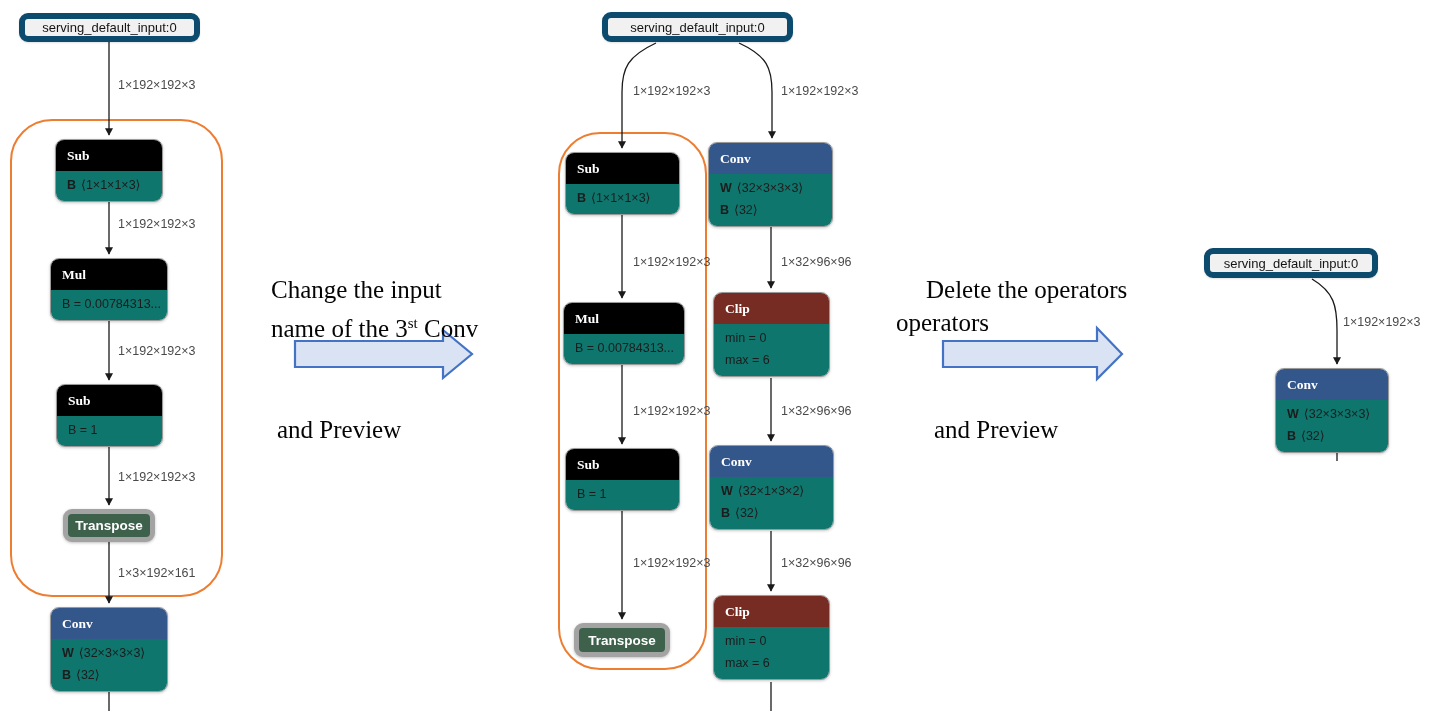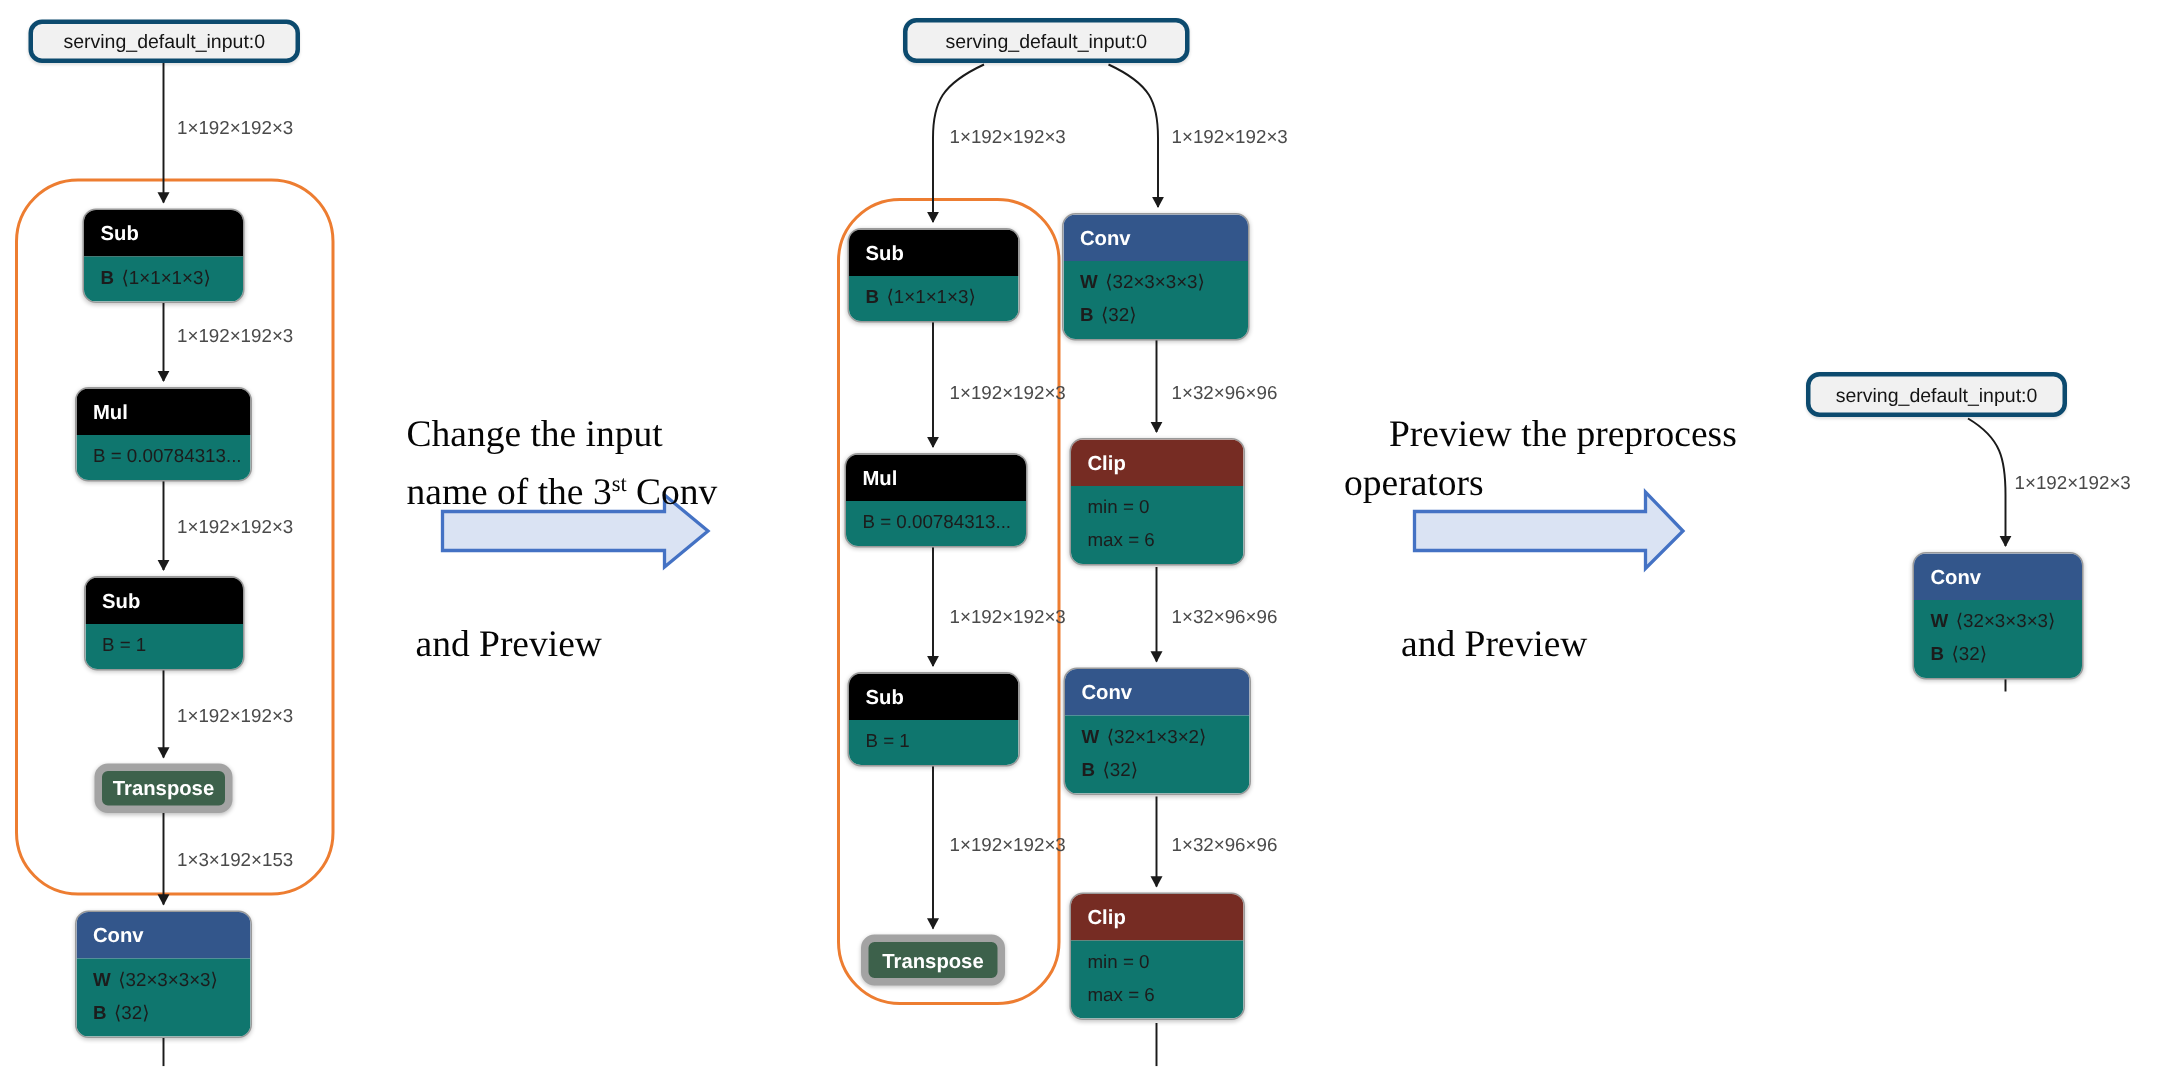--- a/index.html
+++ b/index.html
@@ -8,34 +8,34 @@
     position:relative; width:1438px; height:711px; overflow:hidden;
     background:#ffffff; font-family:"Liberation Sans", sans-serif;
   }
   svg.layer { position:absolute; left:0; top:0; pointer-events:none; }
 
   
   .obox { position:absolute; border:2.5px solid #ed7d31; border-radius:42px; background:transparent; }
 
   
   .pill {
-    position:absolute; background:#f1f1f1; border:3px solid #0c4a6e; border-radius:9px;
+    position:absolute; background:#f1f1f1; border:6px solid #0c4a6e; border-radius:9px;
     display:flex; align-items:center; justify-content:center;
     font-size:13px; color:#141414; box-shadow:0 1px 2px rgba(0,0,0,.12);
     white-space:nowrap;
   }
 
   
   .node {
     position:absolute; background:#ffffff; border:1px solid #9a9a9a; border-radius:9px;
     box-shadow:0 1px 3px rgba(0,0,0,.22); overflow:hidden;
   }
   .node .hdr {
     color:#ffffff; font-size:13.5px; font-weight:600;
-    padding:7px 11px 7px 11px; line-height:17px;
+    padding:7px 11px 7px 11px; line-height:17px;font-family:Liberation Serif, serif;
   }
   .hdr.black  { background:#000000; }
   .hdr.blue   { background:#33568b; }
   .hdr.maroon { background:#762c23; }
   .node .nbody { padding:3px 0 5px 0; background:#0f766e; }
   .row { font-size:12.5px; color:#1c1c1c; padding:3px 11px 2px 11px; white-space:nowrap; line-height:17px; }
   .nm { font-weight:700; margin-right:5px; }
 
   
   .tnode {
@@ -99,21 +99,21 @@
   </svg>
 
   <div class="pill" style="left:19px; top:13px; width:181px; height:29px;">
     <span>serving_default_input:0</span>
   </div>
 
   <div class="elabel" style="left:118px; top:78px;">1×192×192×3</div>
   <div class="elabel" style="left:118px; top:217px;">1×192×192×3</div>
   <div class="elabel" style="left:118px; top:344px;">1×192×192×3</div>
   <div class="elabel" style="left:118px; top:470px;">1×192×192×3</div>
-  <div class="elabel" style="left:118px; top:566px;">1×3×192×153</div>
+  <div class="elabel" style="left:118px; top:566px;">1×3×192×161</div>
 
   <div class="node" style="left:55px; top:139px; width:108px;">
     <div class="hdr black">Sub</div>
     <div class="nbody">
         <div class="row"><span class="nm">B</span><span>⟨1×1×1×3⟩</span></div>
       </div>
   </div>
 
   <div class="node" style="left:50px; top:258px; width:118px;">
     <div class="hdr black">Mul</div>
@@ -208,21 +208,21 @@
   </div>
 
   <div class="node" style="left:713px; top:595px; width:117px;">
     <div class="hdr maroon">Clip</div>
     <div class="nbody">
       <div class="row"><span>min = 0</span></div>
       <div class="row"><span>max = 6</span></div>
     </div>
   </div>
 
-  <div class="ann" style="left:926px; top:246px;">Preview the preprocess</div>
+  <div class="ann" style="left:926px; top:246px;">Delete the operators</div>
   <div class="ann" style="left:896px; top:279px;">operators</div>
   <div class="ann" style="left:934px; top:386px;">and Preview</div>
 
   <div class="pill" style="left:1204px; top:248px; width:174px; height:30px;">
     <span>serving_default_input:0</span>
   </div>
 
   <div class="elabel" style="left:1343px; top:315px;">1×192×192×3</div>
 
   <div class="node" style="left:1275px; top:368px; width:114px;">

